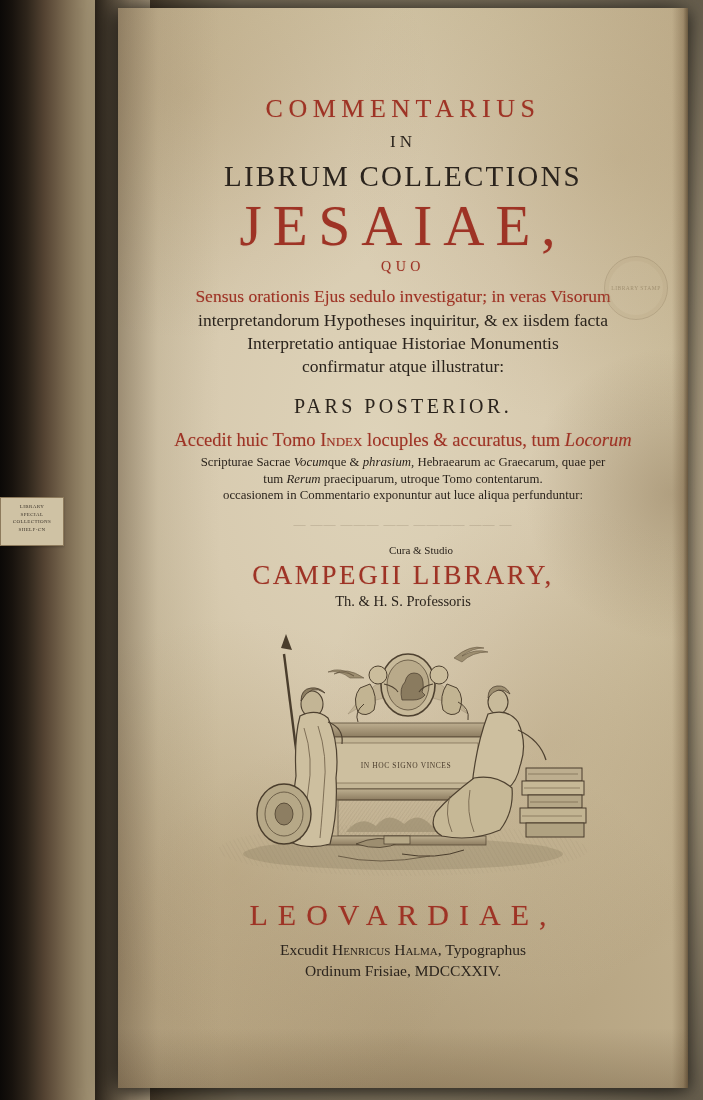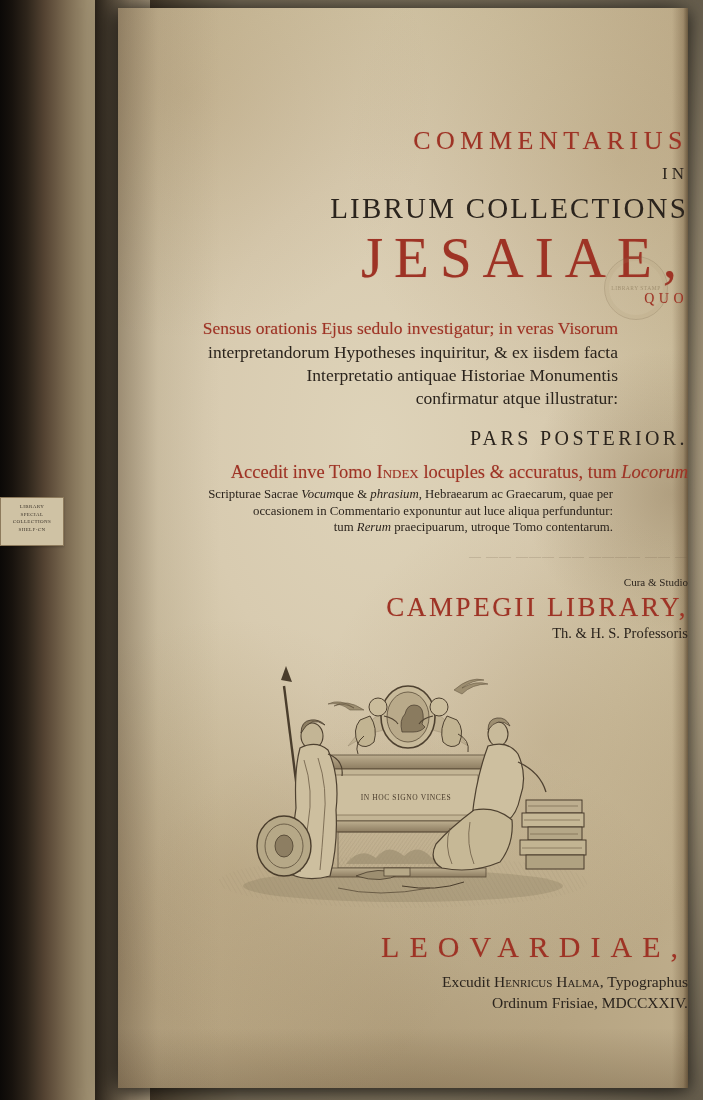--- a/index.html
+++ b/index.html
@@ -89,22 +89,22 @@
     right: 0; top: 0;
     width: 16px; height: 100%;
     background: linear-gradient(90deg, rgba(120,98,68,0) 0%, rgba(120,98,68,0.45) 70%, rgba(80,62,40,0.75) 100%);
     pointer-events: none;
   }
 
   
   .content {
     position: relative;
     z-index: 3;
-    padding-top: 118px;
-    text-align: right;
+    padding-top: 86px;
+    text-align: center;
     color: #2e2720;
   }
 
   .red {
     color: #9e3325;
     text-shadow: 0 0 1px rgba(158,51,37,0.35);
   }
   .blk {
     color: #2b241d;
   }
@@ -286,31 +286,31 @@
           <span class="red">Sensus orationis Ejus sedulo inve</span><span class="red">stigatur;  in veras Vi</span><span class="red">sorum</span>
         </div>
         <div class="blk">interpretandorum Hypotheses inquiritur, &amp; ex iisdem facta</div>
         <div class="blk">Interpretatio antiquae Historiae Monumentis</div>
         <div class="blk">confirmatur atque illustratur:</div>
       </div>
 
       <div class="l-pars blk">PARS POSTERIOR.</div>
 
       <div class="l-accedit red">
-        <span>Accedit inve Tomo </span><span class="sc">Index</span><span> locuples &amp; accuratus, tum </span><span class="it" style="font-style:italic">Locorum</span>
+        <span>Accedit huic Tomo </span><span class="sc">Index</span><span> locuples &amp; accuratus, tum </span><span class="it" style="font-style:italic">Locorum</span>
       </div>
 
       <div class="small-para blk">
         <div>
           <span>Scripturae Sacrae </span><span style="font-style:italic">Vocum</span><span>que &amp; </span><span style="font-style:italic">phrasium</span><span>, Hebraearum ac Graecarum, quae per</span>
         </div>
-        <div>occasionem in Commentario exponuntur aut luce aliqua perfunduntur:</div>
         <div>
           <span>tum </span><span style="font-style:italic">Rerum</span><span> praecipuarum, utroque Tomo contentarum.</span>
         </div>
+        <div>occasionem in Commentario exponuntur aut luce aliqua perfunduntur:</div>
       </div>
 
       <div class="showthrough">
         <div>— —— ——— —— ———— —— —</div>
       </div>
 
       <div class="l-cura blk">Cura &amp; Studio</div>
       <div class="l-campegii red">CAMPEGII LIBRARY,</div>
       <div class="l-prof blk">Th. &amp; H. S. Professoris</div>
 

